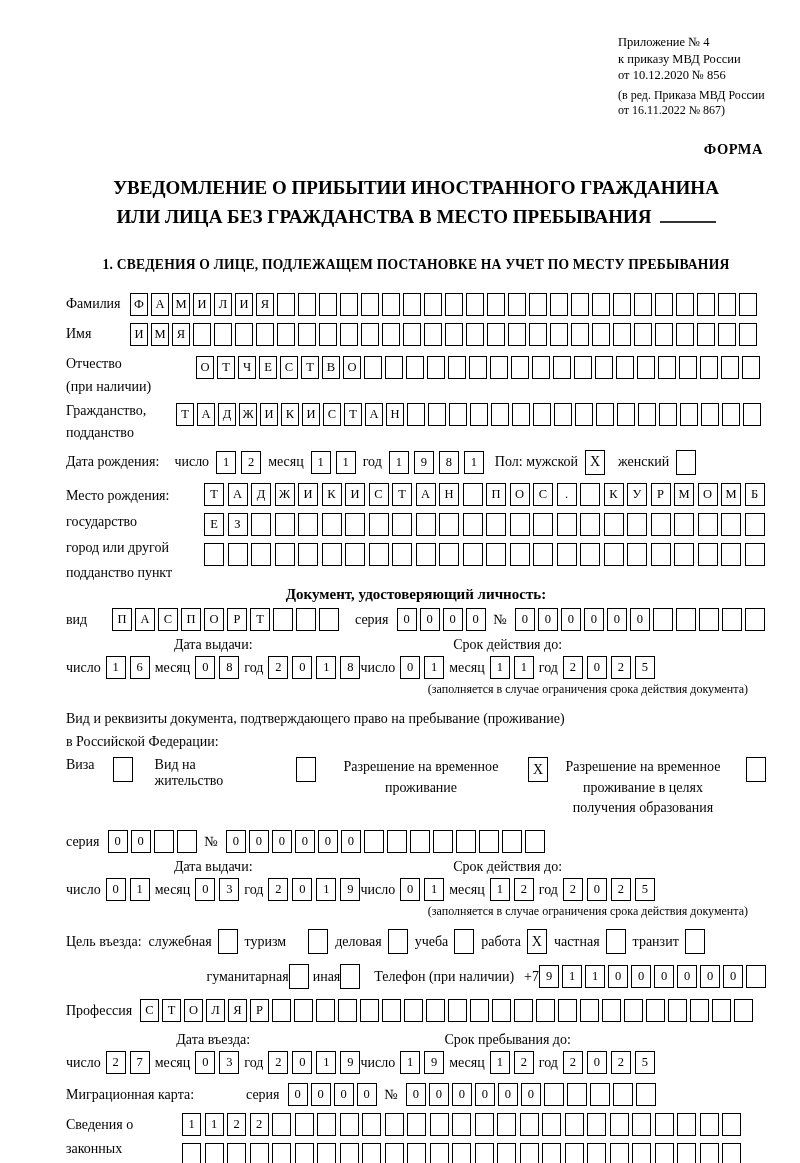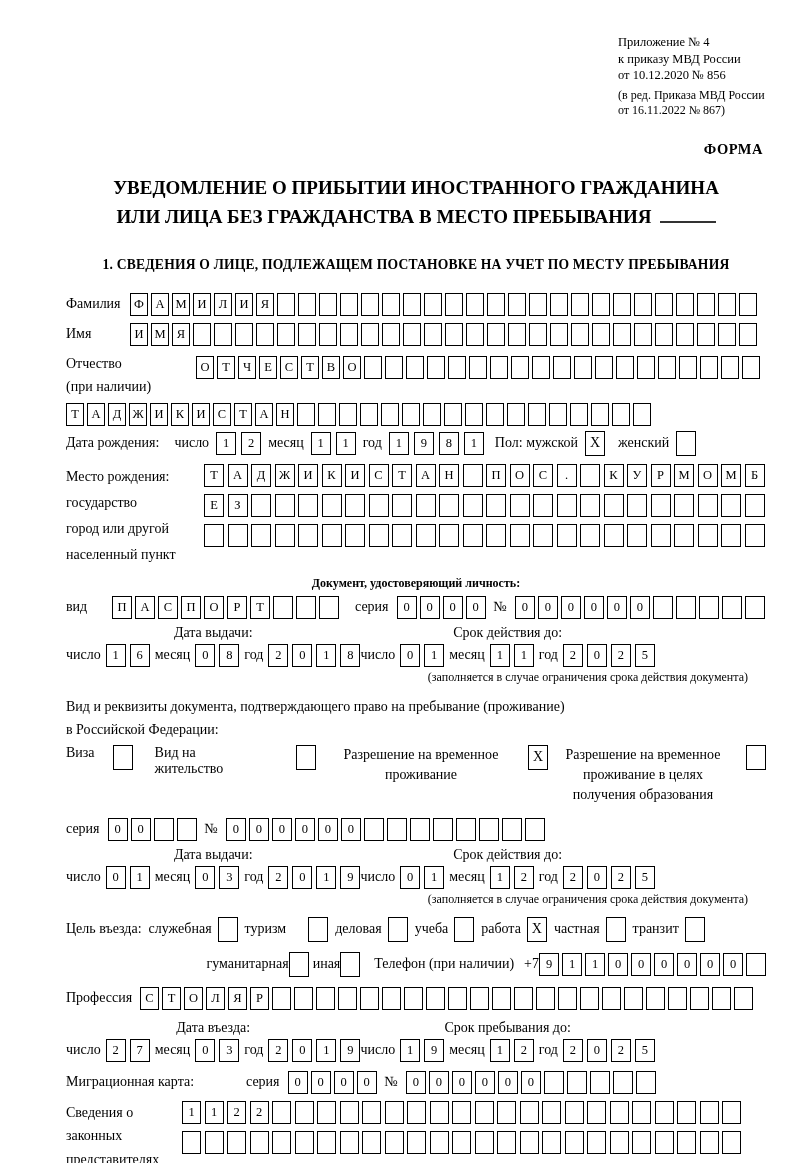--- a/index.html
+++ b/index.html
@@ -33,21 +33,21 @@
   .checkbox {
     width:20px; height:25px; border:1.6px solid #000; flex:none;
     display:inline-flex; align-items:center; justify-content:center;
     font-size:14px;
   }
   .inline { display:flex; align-items:center; gap:6px; flex-wrap:nowrap; }
   
   .twocol { display:flex; margin-top:8px; }
   .stack { display:flex; flex-direction:column; gap:7px; }
   
-  .dochead { text-align:center; font-weight:bold; font-size:12px; margin-top:8px; }
+  .dochead { text-align:center; font-weight:bold; font-size:15px; }
   
   .dates-wrap { display:flex; justify-content:flex-start; margin-top:6px; padding-right:16px; }
   .dates-col { display:flex; flex-direction:column; }
   .dates-head { text-align:center; font-size:14px; margin-bottom:3px; }
   .dategroup { display:flex; align-items:center; gap:5px; }
   .dategroup .boxgrid { gap:4px; }
   .note-right { text-align:right; padding-right:18px; font-size:12px; margin-top:3px; }
   .para { margin-top:10px; line-height:1.65; }
   
   .permit-row { display:flex; align-items:flex-start; margin-top:4px; gap:10px; }
@@ -183,20 +183,24 @@
         <span class="cell"></span>
         <span class="cell"></span>
         <span class="cell"></span>
         <span class="cell"></span>
         <span class="cell"></span>
         <span class="cell"></span>
       </span>
   </div>
 
   <div class="frow" style="margin-top:2px;">
+    <span class="lblblock" style="width:110px;">
+      <div>Гражданство,</div>
+      <div>подданство</div>
+    </span>
     <span class="boxgrid" style="margin-top:3px;">
         <span class="cell">Т</span>
         <span class="cell">А</span>
         <span class="cell">Д</span>
         <span class="cell">Ж</span>
         <span class="cell">И</span>
         <span class="cell">К</span>
         <span class="cell">И</span>
         <span class="cell">С</span>
         <span class="cell">Т</span>
@@ -245,21 +249,21 @@
     <span class="checkbox">X</span>
     <span style="margin-left:6px;">женский</span>
     <span class="checkbox"></span>
   </div>
 
   <div class="twocol">
     <span class="lblblock" style="width:138px; line-height:1.85;">
       <div>Место рождения:</div>
       <div>государство</div>
       <div>город или другой</div>
-      <div>населенный пункт</div>
+      <div>подданство пункт</div>
     </span>
     <span class="stack">
       <span class="boxgrid g20" style="gap:3.5px;">
           <span class="cell">Т</span>
           <span class="cell">А</span>
           <span class="cell">Д</span>
           <span class="cell">Ж</span>
           <span class="cell">И</span>
           <span class="cell">К</span>
           <span class="cell">И</span>

